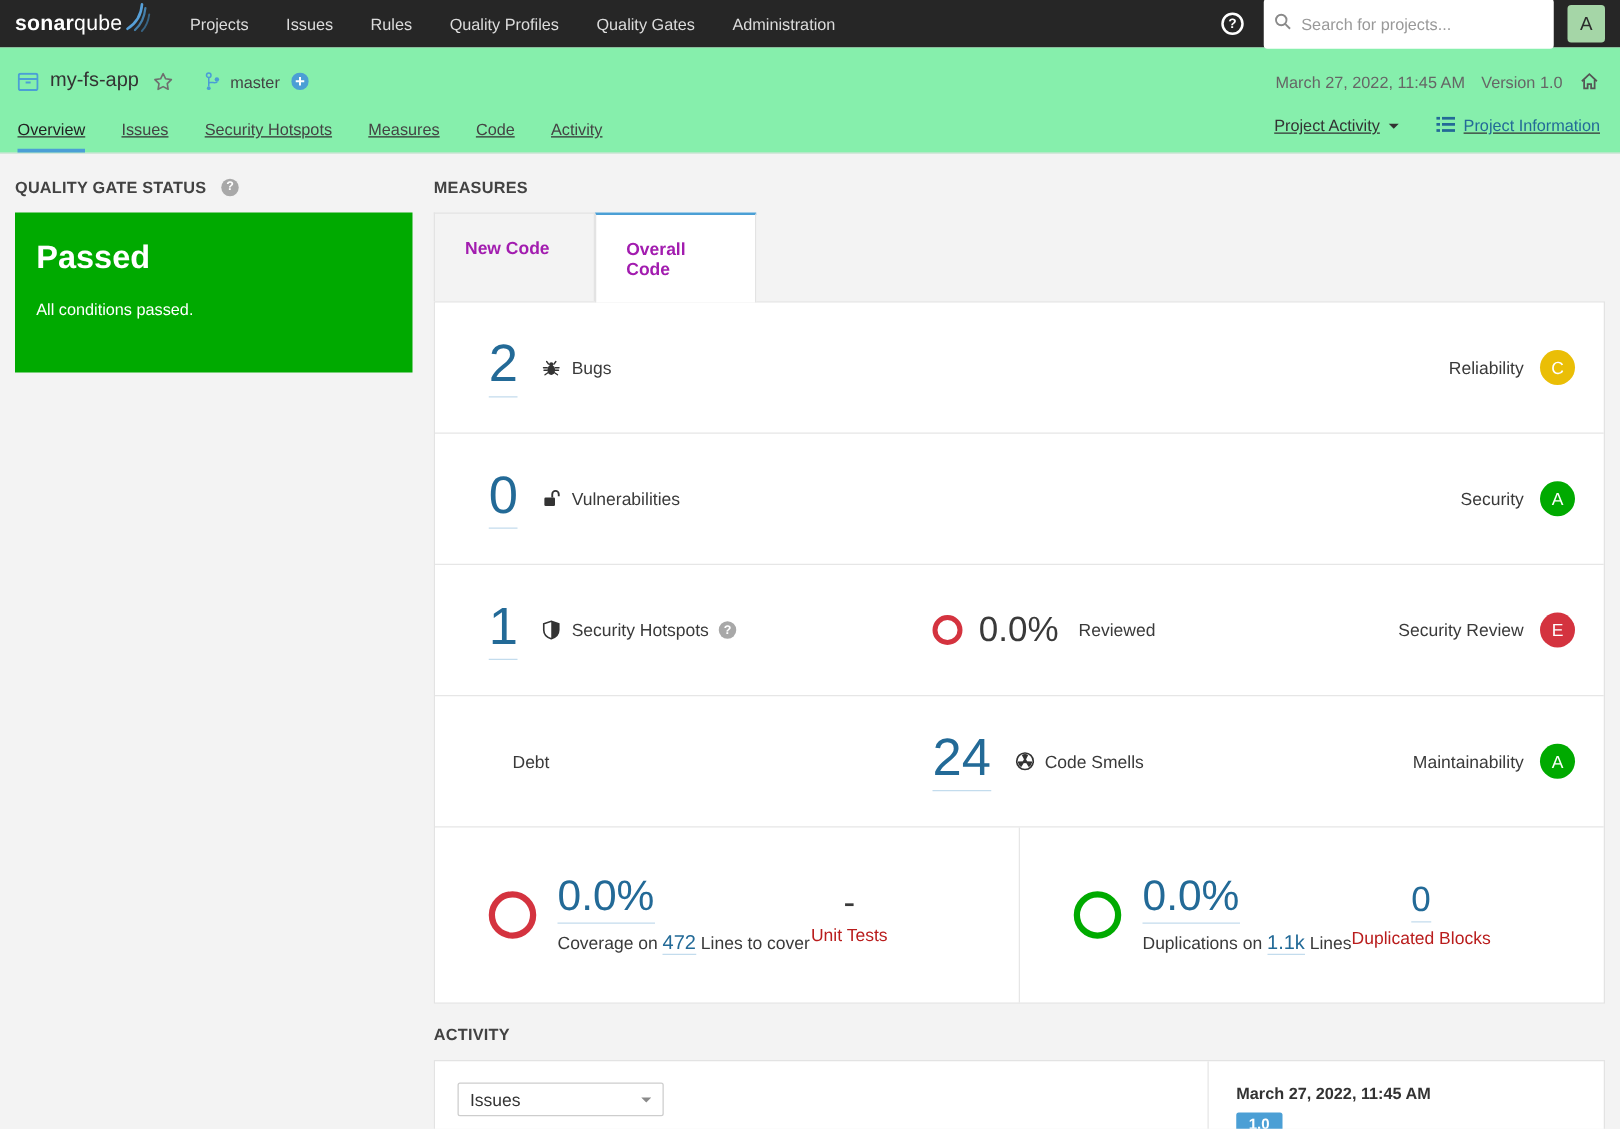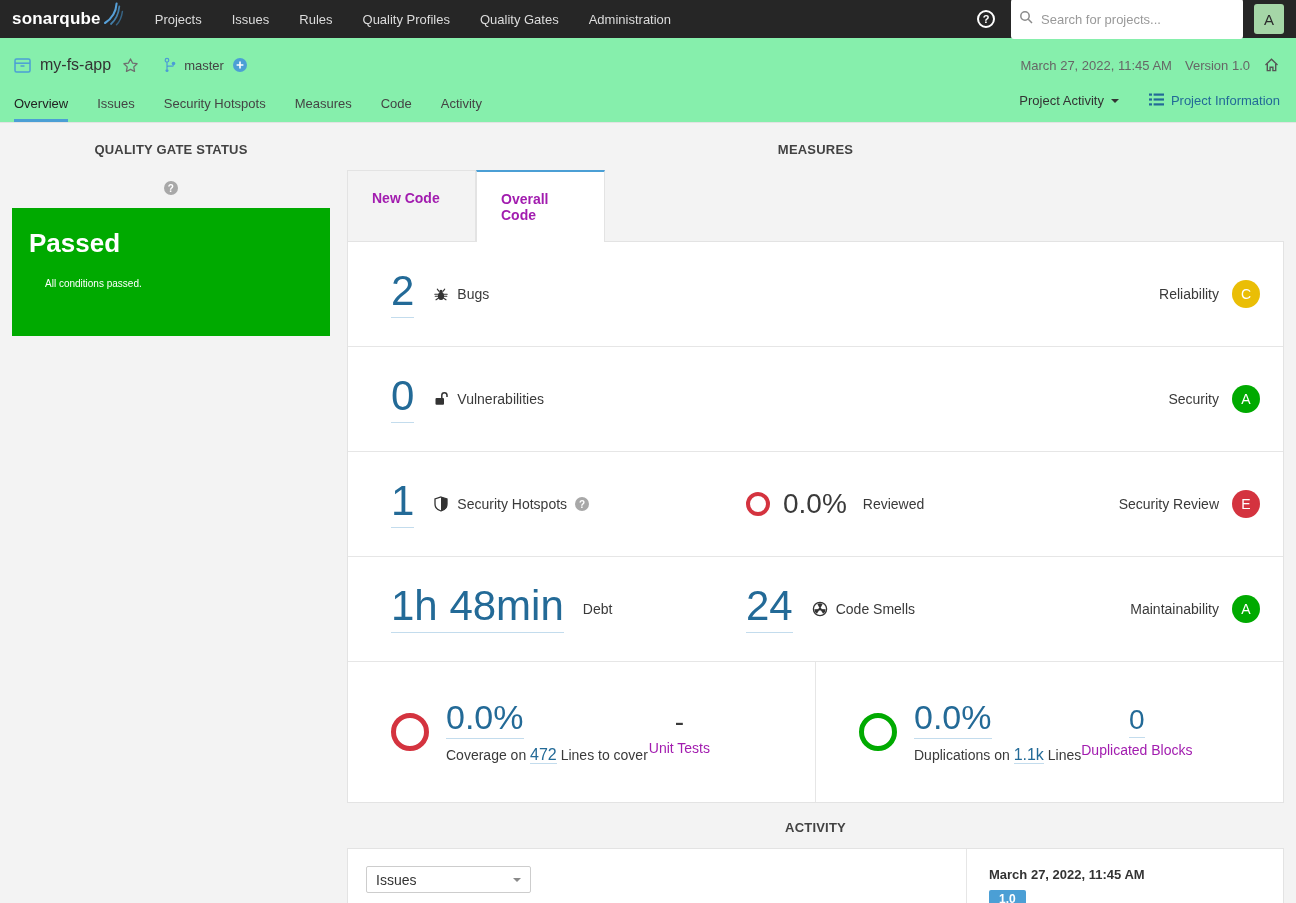--- a/index.html
+++ b/index.html
@@ -6,21 +6,21 @@
   html,body { margin:0; padding:0; }
   body {
     width:1296px; height:903px; overflow:hidden;
     font-family:"Liberation Sans","DejaVu Sans",sans-serif;
     background:#f3f3f3; color:#333;
   }
   
   .navbar{height:38px;background:#262626;display:flex;align-items:center;padding:3px 12px;}
   .logo{display:flex;align-items:center;color:#fff;font-size:17px;margin-right:30px;cursor:pointer;}
   .logo .p1{font-weight:700;letter-spacing:.2px;}
-  .logo .p2{font-weight:700;letter-spacing:.2px;}
+  .logo .p2{font-weight:400;letter-spacing:.2px;}
   .logo svg{margin-left:2px;margin-top:-6px;}
   .nav-links{display:flex;align-items:center;gap:30px;}
   .nav-link{font-size:13px;color:#dcdcdc;cursor:pointer;}
   .nav-spacer{flex:1;}
   .help-circle{width:18px;height:18px;border:2px solid #fff;border-radius:50%;color:#fff;
     font-size:11px;font-weight:700;display:flex;align-items:center;justify-content:center;
     margin-right:16px;cursor:pointer;}
   .searchbox{width:232px;height:40px;background:#fff;border-radius:3px;display:flex;
     align-items:center;padding:0 8px;gap:6px;}
   .searchbox input{border:none;outline:none;flex:1;font-size:13px;color:#333;background:transparent;
@@ -32,38 +32,38 @@
   .page-header{background:#86efac;border-bottom:1px solid #e3e3e3;padding:13px 16px 0 14px;}
   .header-top{display:flex;align-items:center;height:28px;}
   .proj-icon{margin-right:9px;display:flex;}
   .project-title{font-size:16px;color:#333;margin-right:11px;}
   .star{display:flex;margin-right:24px;cursor:pointer;}
   .branch-icon{display:flex;margin-right:7px;}
   .branch-name{font-size:13px;color:#444;margin-right:9px;}
   .plus-circle{display:flex;cursor:pointer;}
   .header-meta{margin-left:auto;display:flex;align-items:center;gap:13px;font-size:13px;color:#666;}
   .home-icon{display:flex;cursor:pointer;}
-  .header-tabs{display:flex;align-items:center;margin-top:8px;}
+  .header-tabs{display:flex;align-items:center;margin-top:8px;text-decoration:underline;}
   .tab{font-size:13px;color:#444;padding:9px 0 8px;margin-right:29px;border-bottom:3px solid transparent;cursor:pointer;}
   .tab.active{border-bottom-color:#4b9fd5;color:#222;}
   .hdr-right{margin-left:auto;display:flex;align-items:center;padding-bottom:8px;}
   .proj-settings{display:flex;align-items:center;gap:7px;font-size:13px;color:#333;cursor:pointer;}
   .caret{width:0;height:0;border-left:4px solid transparent;border-right:4px solid transparent;border-top:4px solid #333;}
   .proj-info{display:flex;align-items:center;gap:7px;font-size:13px;color:#236a97;margin-left:30px;cursor:pointer;}
   
   .content{display:flex;align-items:flex-start;padding:12px;gap:17px;}
   .left-col{width:318px;flex:none;}
   .right-col{flex:1;min-width:0;}
   .section-heading{font-size:13px;font-weight:700;color:#424242;margin:7px 0 13px;display:flex;
-    align-items:center;gap:24px;letter-spacing:.2px;flex-direction:column;}
+    align-items:center;gap:12px;letter-spacing:.2px;}
   .help-dot{width:14px;height:14px;border-radius:50%;background:#a8a8a8;color:#fff;font-size:10px;
     font-weight:700;display:inline-flex;align-items:center;justify-content:center;cursor:pointer;flex:none;}
   .qg-card{background:#00aa00;height:128px;padding:22px 17px;color:#fff;}
   .qg-status{font-size:26px;font-weight:700;line-height:1;}
-  .qg-desc{font-size:10px;margin-top:22px;margin-left:16px;}
+  .qg-desc{font-size:13px;margin-top:22px;}
   
   .measure-tabs{display:flex;align-items:stretch;}
   .mtab{width:129px;padding:19px 24px;font-size:14px;font-weight:700;color:#a21caf;cursor:pointer;}
   .mtab.inactive{background:#f3f3f3;border:1px solid #e3e3e3;border-bottom:none;}
   .mtab.active{background:#fff;border-left:1px solid #e3e3e3;border-right:1px solid #e3e3e3;
     border-top:2px solid #4b9fd5;position:relative;margin-bottom:-1px;z-index:2;}
   .measures-card{background:#fff;border:1px solid #e3e3e3;position:relative;z-index:1;}
   .measure-row{display:flex;align-items:center;height:105px;border-bottom:1px solid #e6e6e6;
     padding:0 23px 0 43px;}
   .group-left{width:355px;display:flex;align-items:center;flex:none;}
@@ -92,21 +92,21 @@
   .pct-value{display:inline-block;font-size:34px;line-height:1;color:#236a97;
     border-bottom:1px solid #c3dced;padding-bottom:4px;cursor:pointer;}
   .pct-label{font-size:14px;color:#3a3a3a;margin-top:7px;white-space:nowrap;}
   .inline-link{color:#236a97;font-size:16px;border-bottom:1px solid #c3dced;cursor:pointer;}
   .center-col{margin-left:auto;text-align:center;}
   .half.first .center-col{margin-right:75px;}
   .half.second .center-col{margin-right:62px;}
   .center-value{font-size:28px;color:#3a3a3a;line-height:1;}
   .center-value.linkish{color:#236a97;border-bottom:1px solid #c3dced;display:inline-block;
     padding-bottom:3px;cursor:pointer;}
-  .center-label{font-size:14px;color:#a21caf;margin-top:4px;white-space:nowrap;}
+  .center-label{font-size:14px;color:#b91c1c;margin-top:4px;white-space:nowrap;}
   
   .activity-wrap{margin-top:17px;}
   .activity-card{background:#fff;border:1px solid #e3e3e3;display:flex;height:220px;}
   .activity-left{flex:1;padding:17px 18px;}
   .graph-select{width:165px;height:27px;border:1px solid #cdcdcd;border-radius:2px;background:#fff;
     display:flex;align-items:center;justify-content:space-between;padding:0 9px;font-size:14px;
     color:#333;cursor:pointer;}
   .caret.gray{border-top-color:#8a8a8a;}
   .activity-right{width:317px;border-left:1px solid #e6e6e6;padding:18px 22px;}
   .event-date{font-size:13px;font-weight:700;color:#333;}
@@ -307,21 +307,20 @@
           <span class="reviewed-label">Reviewed</span>
         </div>
         <div class="row-right">
           <span>Security Review</span>
           <span class="rating E">E</span>
         </div>
       </div>
 
       <div class="measure-row">
         <div class="group-left">
-          <span class="metric-number">1h 48min</span>
           <span class="metric-label">
             <span>Debt</span>
           </span>
         </div>
         <div class="group-left" style="width:auto;">
           <span class="metric-number">24</span>
           <span class="metric-label">
             <span class="m-icon">
               <svg width="16" height="16" viewBox="0 0 16 16">
                   <circle cx="8" cy="8" r="6.6" fill="none" stroke="#333" stroke-width="1.3"></circle>

